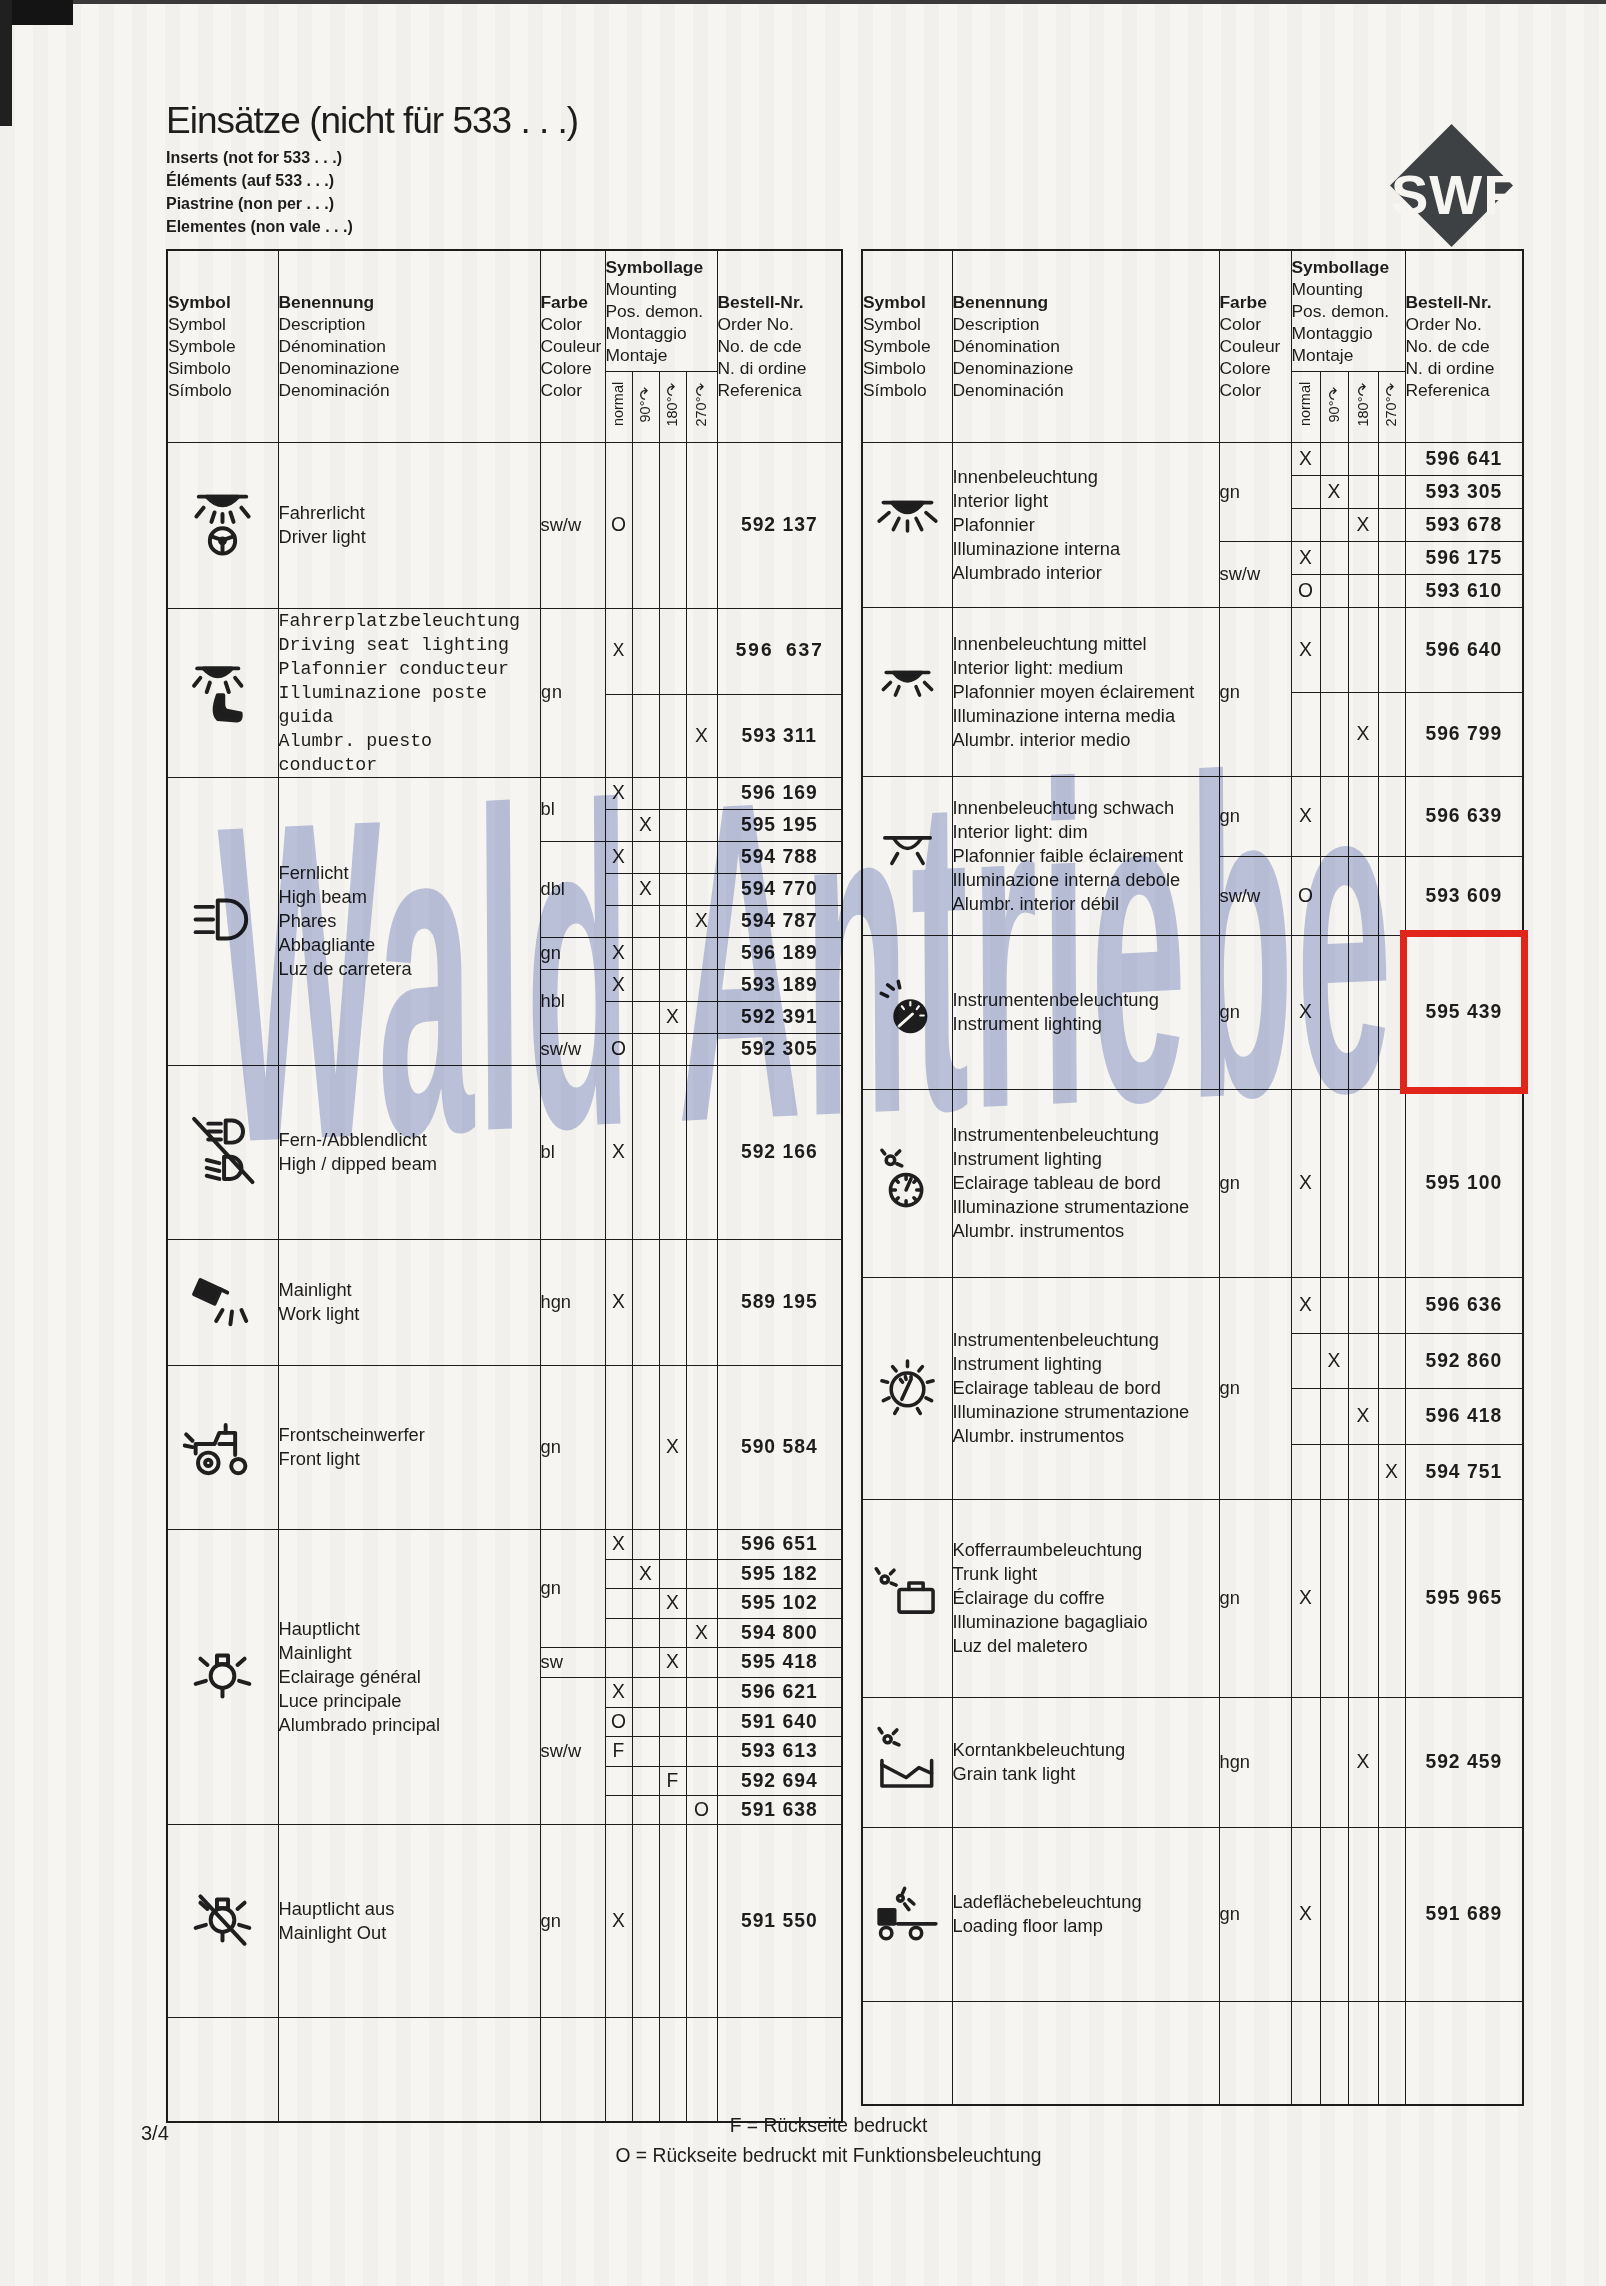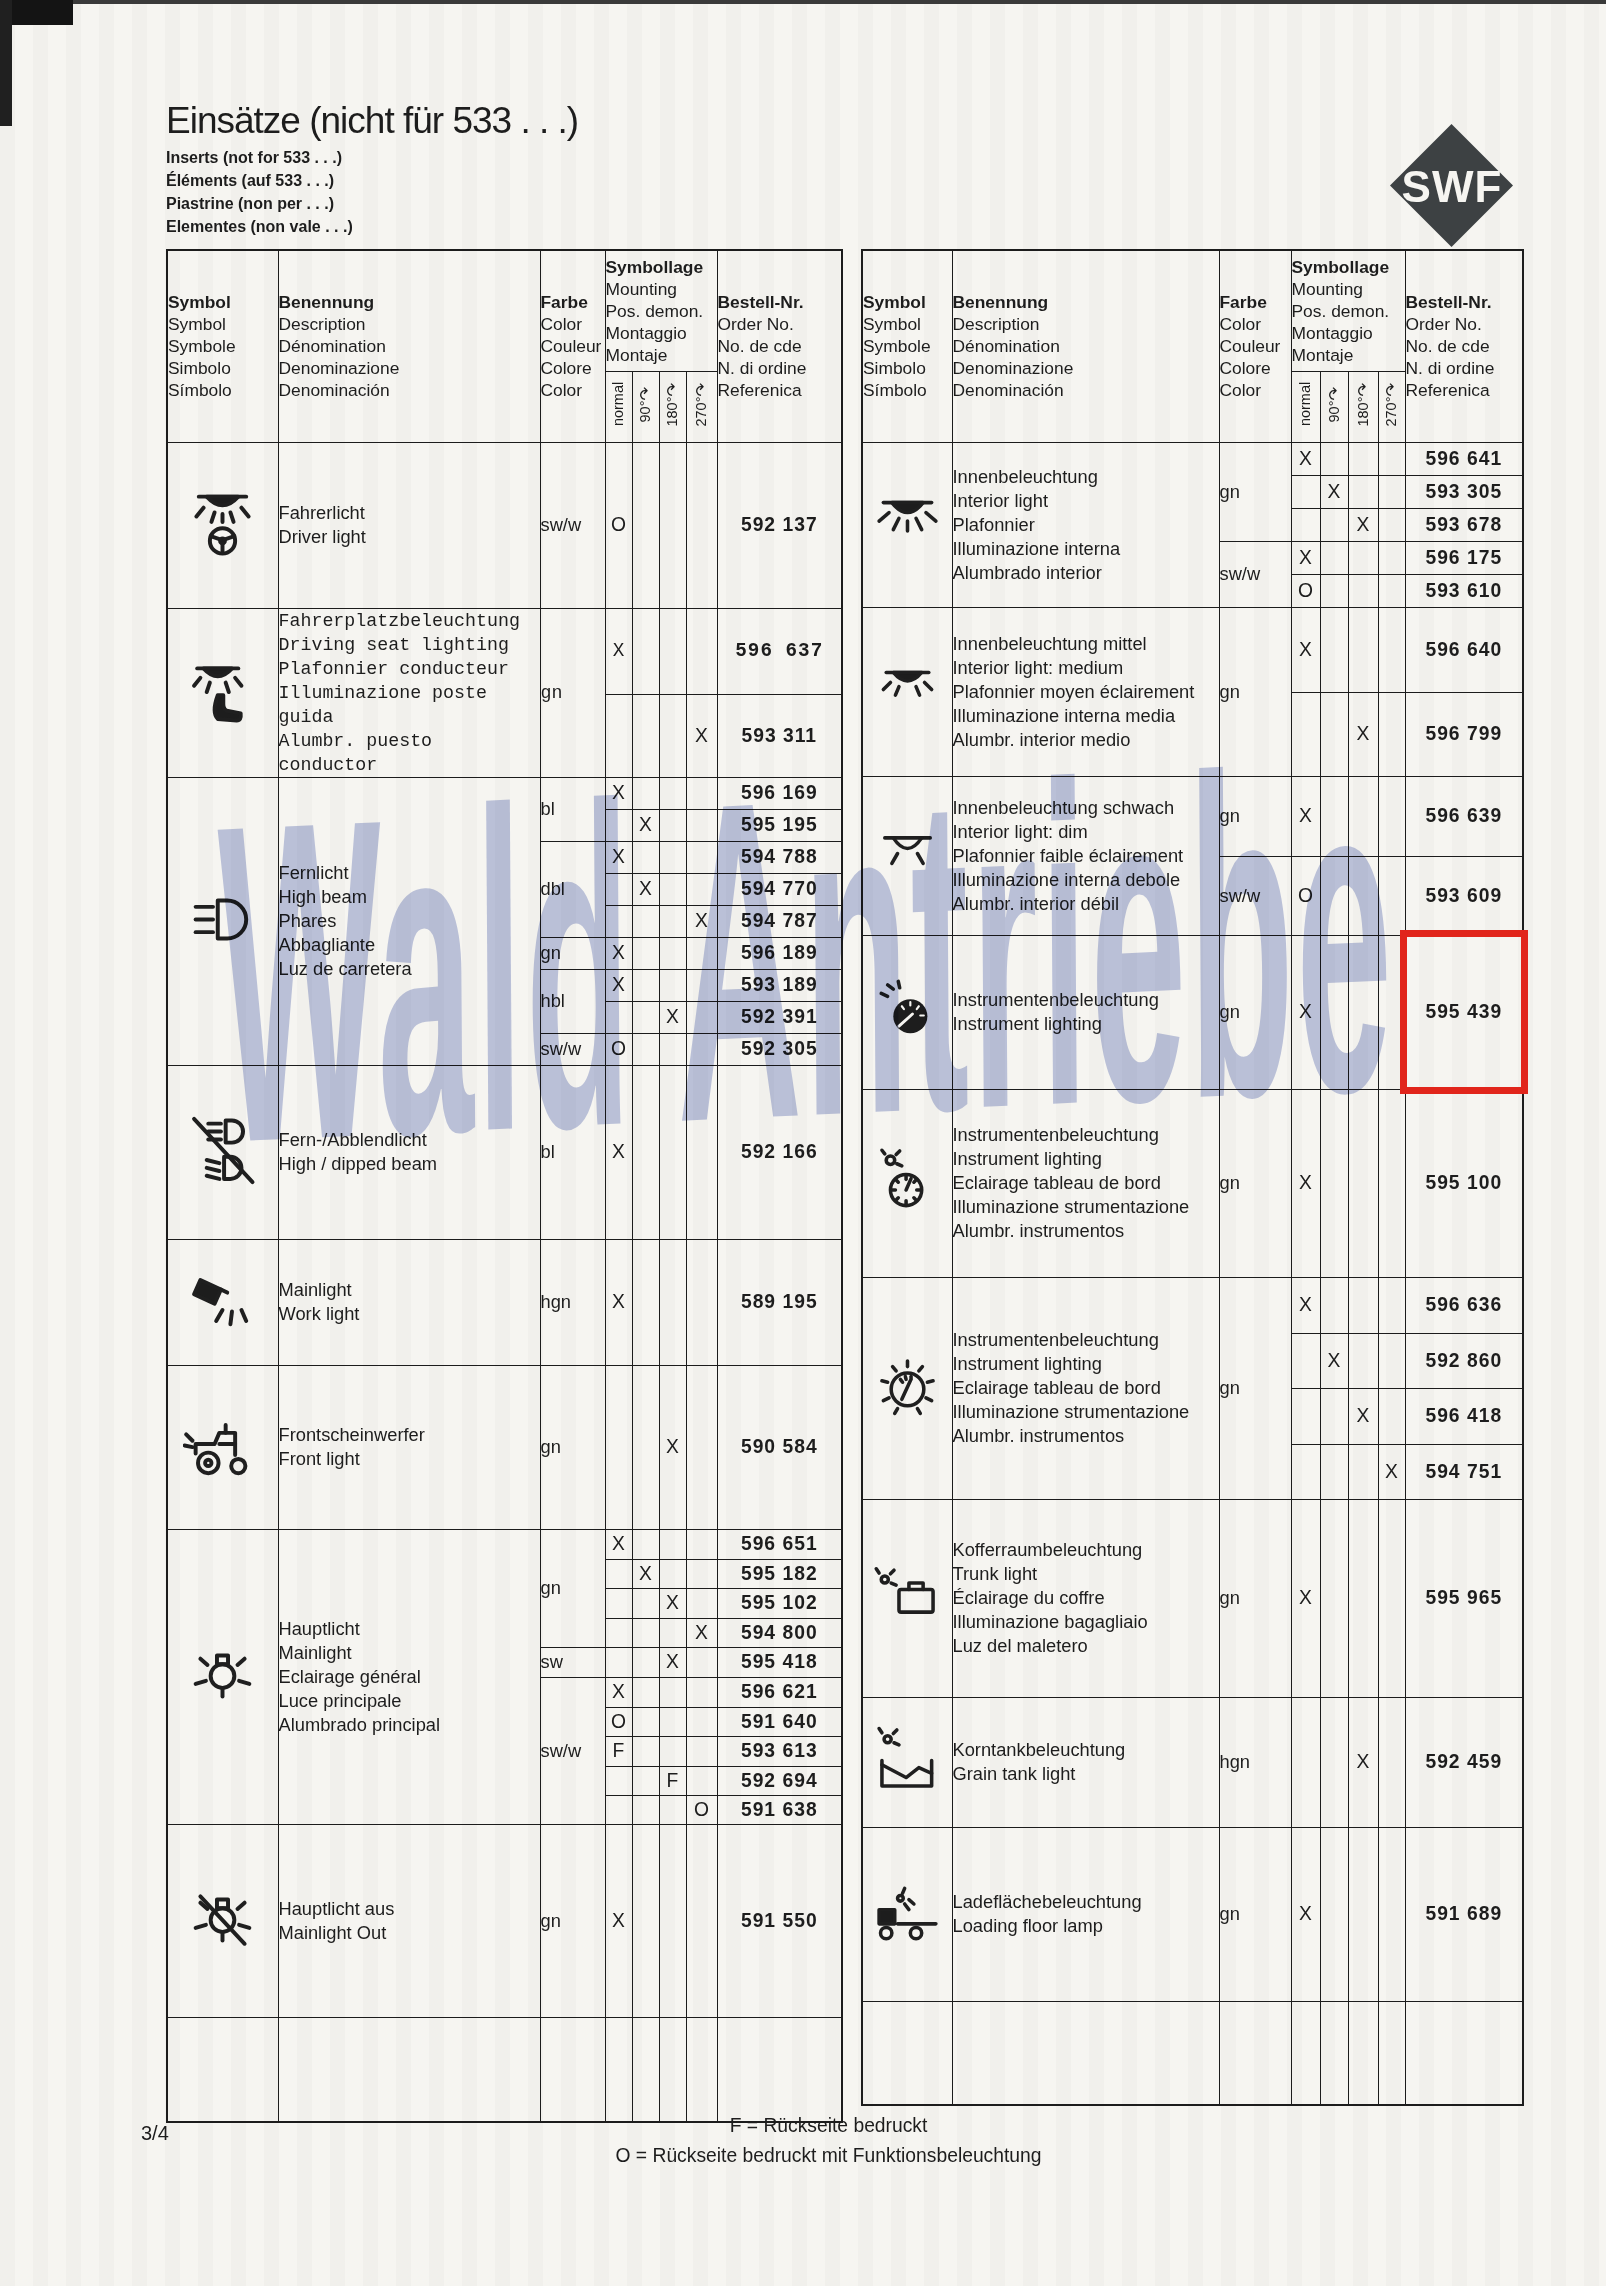--- a/index.html
+++ b/index.html
@@ -14,21 +14,21 @@
   .scan-corner2{position:absolute;left:0;top:0;width:11.6px;height:126px;background:#202020;}
 
   
   .title-block{position:absolute;left:166px;top:100px;}
   .title-main{font-size:37px;font-weight:normal;letter-spacing:-1px;margin:0 0 3.9px 0;}
   .title-sub{font-size:16px;font-weight:bold;line-height:23px;}
 
   
   .logo-wrap{position:absolute;left:1391px;top:125px;width:122px;height:122px;}
   .logo-diamond{position:absolute;left:17.4px;top:17.4px;width:87px;height:87px;background:#3d4143;transform:rotate(45deg);}
-  .logo-text{position:absolute;left:0;top:37px;width:122px;text-align:center;color:#f6f5f1;font-size:44px;font-weight:bold;letter-spacing:1px;}
+  .logo-text{position:absolute;left:0;top:37px;width:122px;text-align:center;color:#f6f5f1;font-size:56px;font-weight:bold;letter-spacing:1px;}
 
   
   .doc-table{position:absolute;border-collapse:collapse;table-layout:fixed;border:2.9px solid #1c1c1c;background:transparent;z-index:1;}
   .doc-table td{border:1.9px solid #1c1c1c;padding:0;vertical-align:middle;overflow:visible;}
   .hcell{vertical-align:top;padding:5.8px 6.8px;white-space:nowrap;}
   .hl{font-size:17.4px;line-height:22px;}
   .hl.b{font-weight:bold;}
   .pos-hcell{height:70px;text-align:center;vertical-align:bottom;padding:2.9px 0;}
   .rot{writing-mode:vertical-rl;transform:rotate(180deg);font-size:14.5px;line-height:1;white-space:nowrap;display:inline-block;padding:1.9px 0;}
   .rot .arr{font-size:16.4px;}

